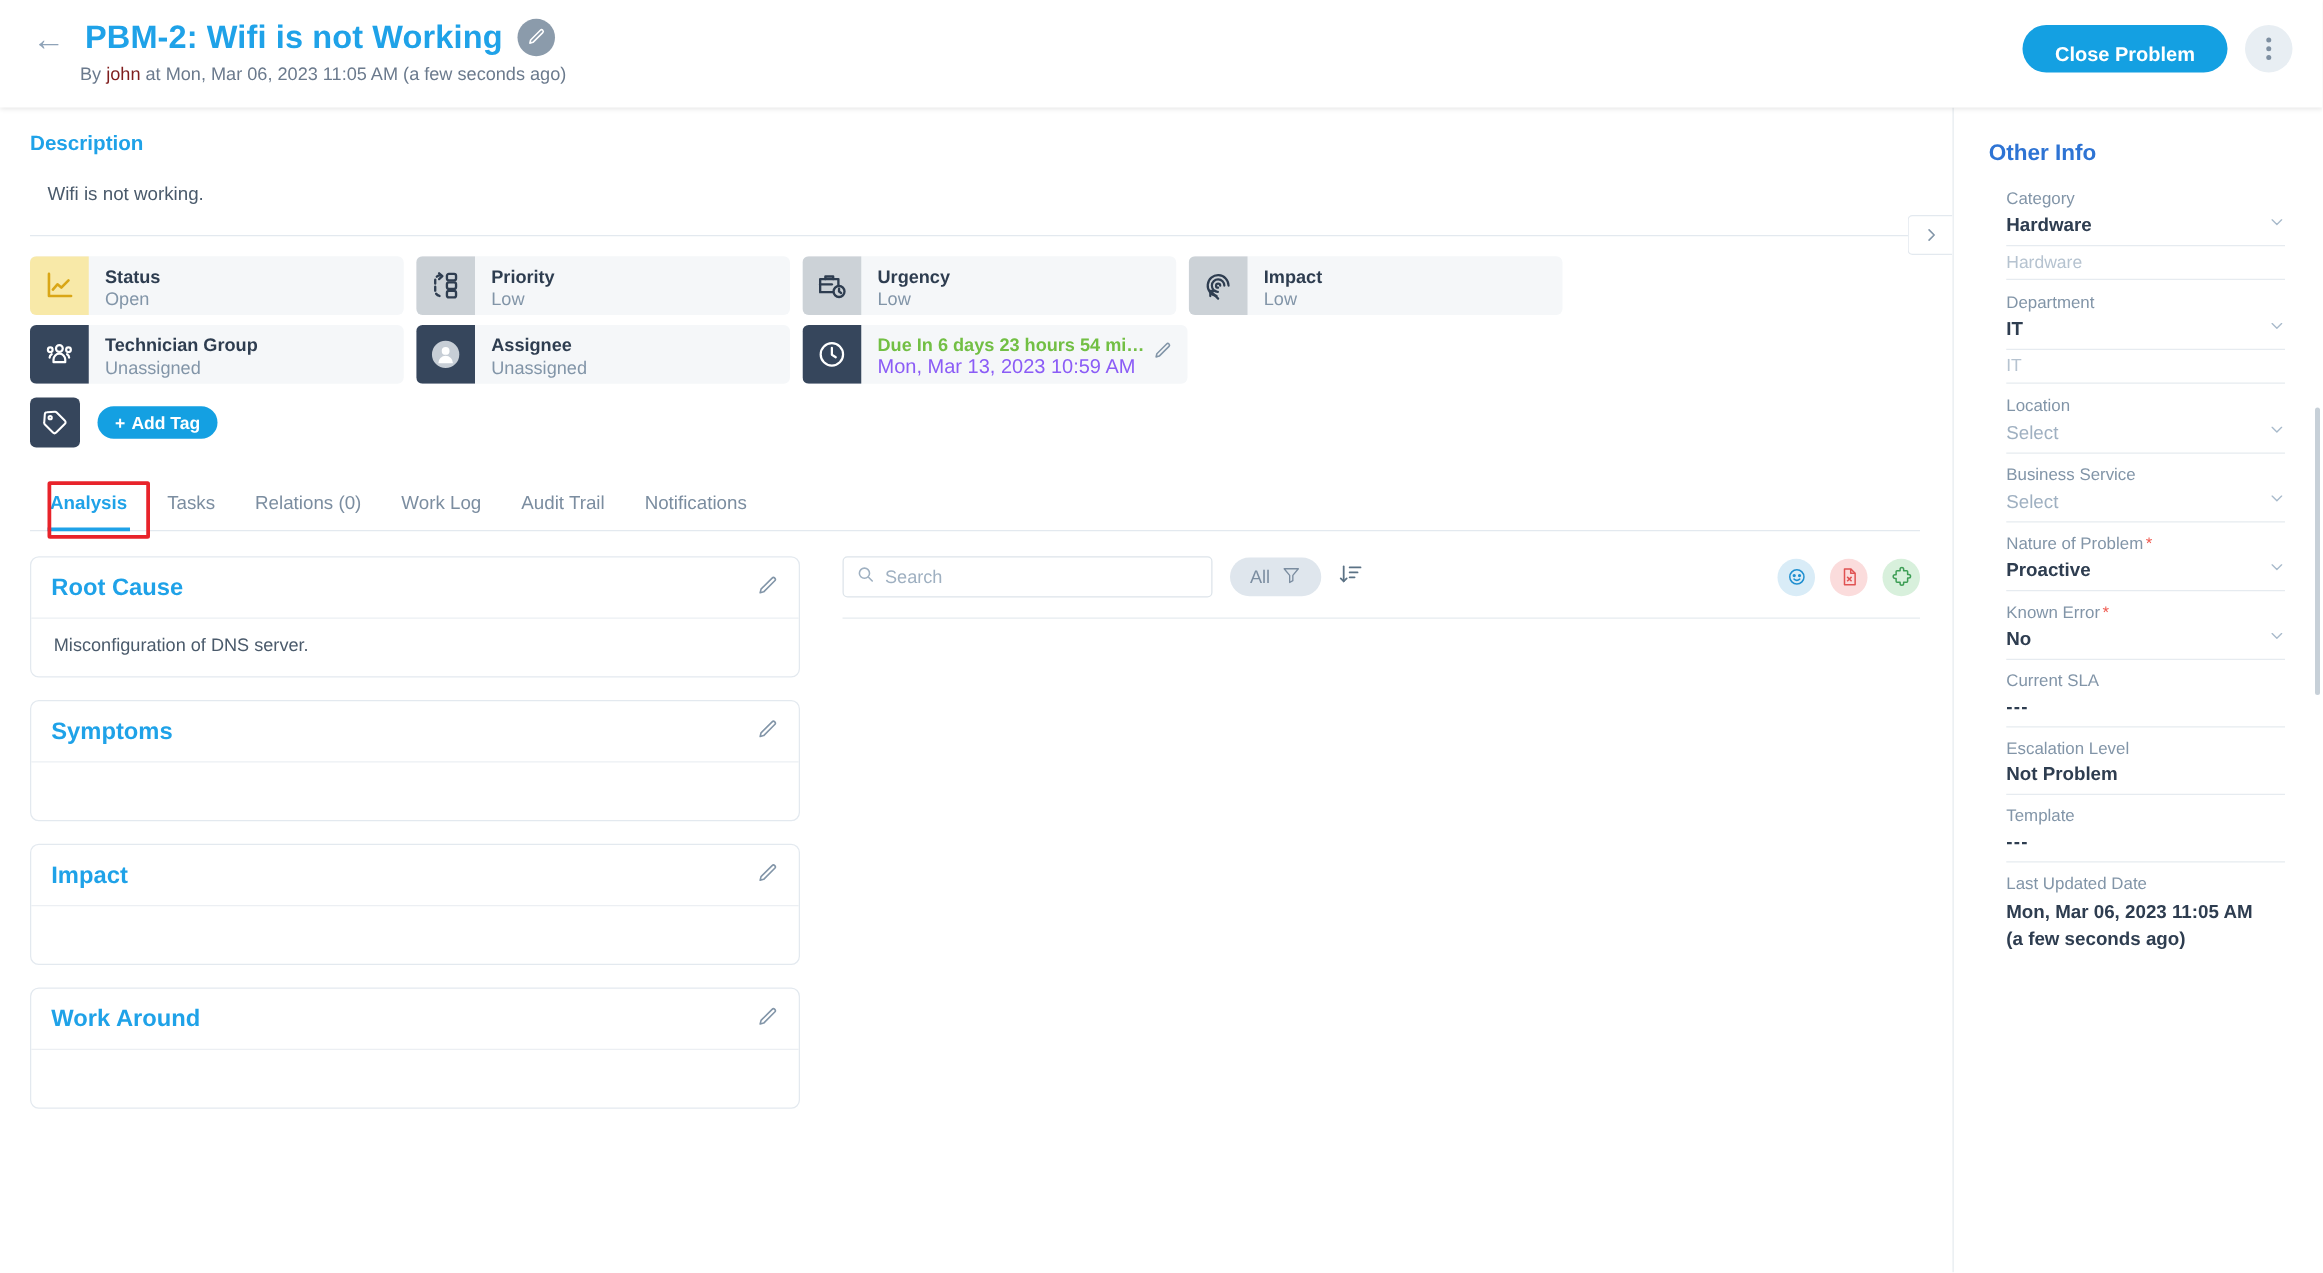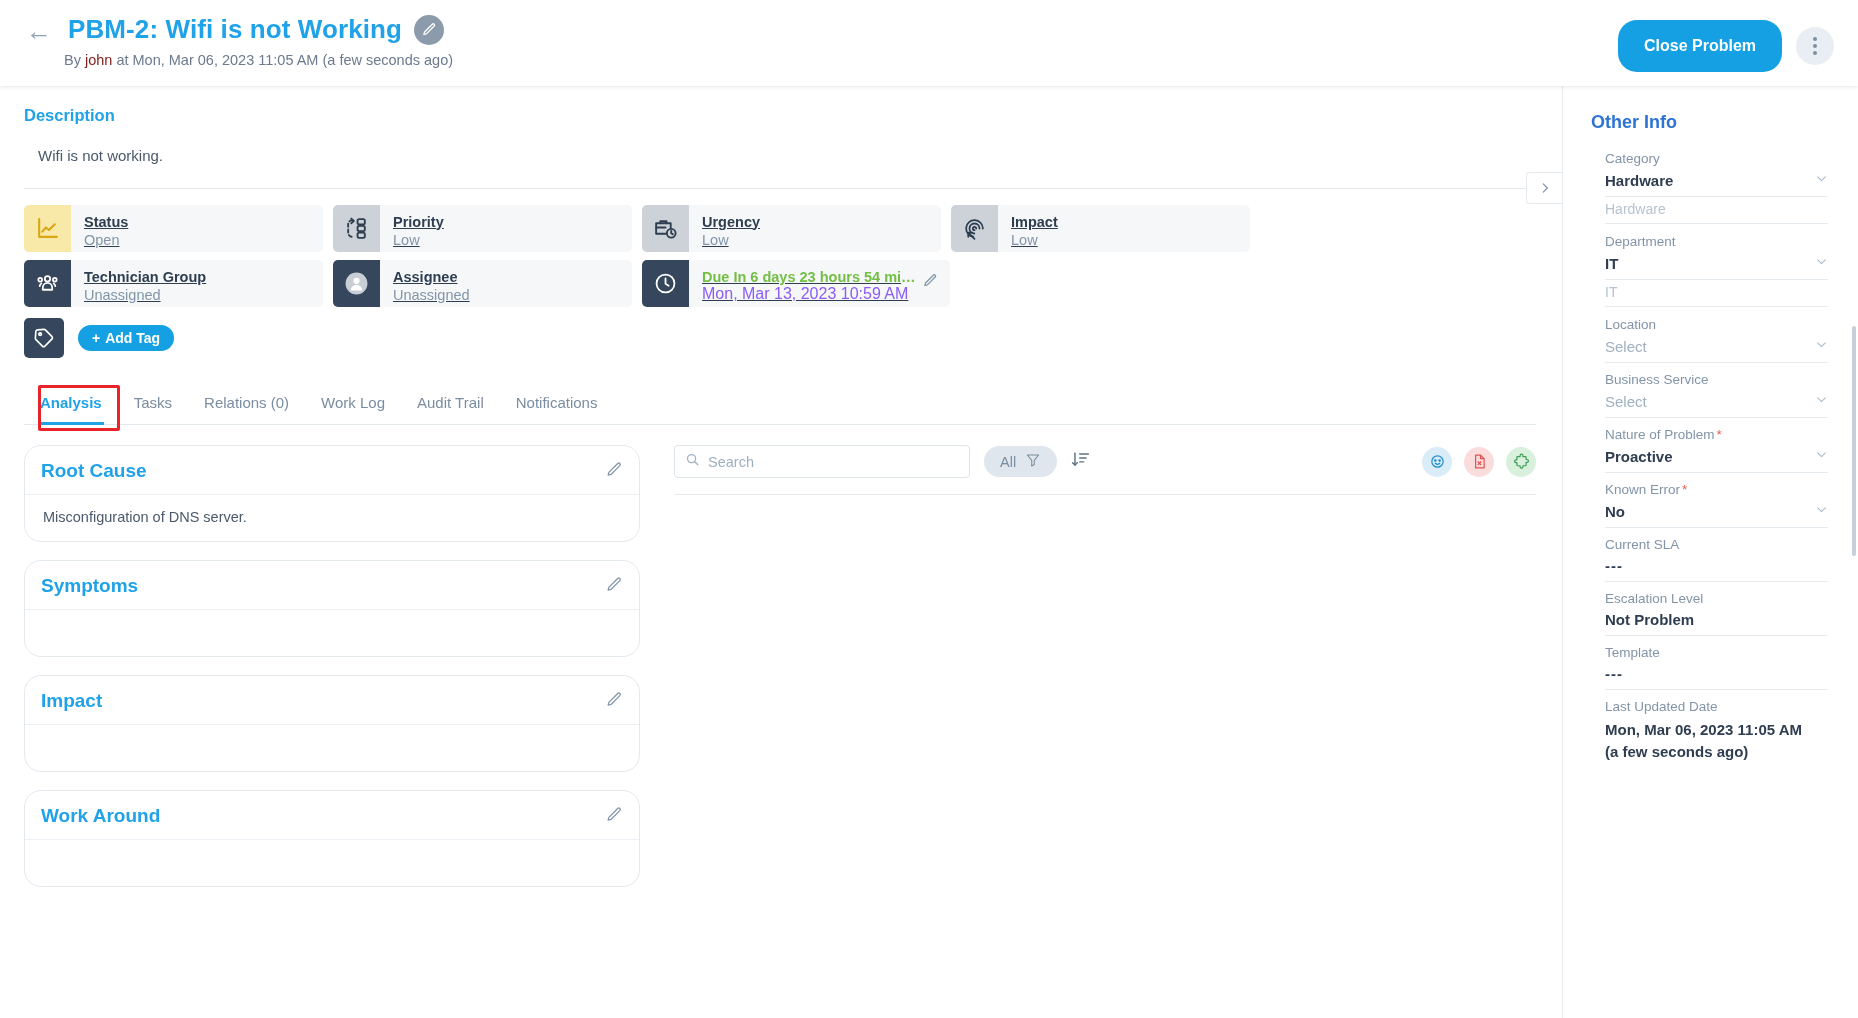--- a/index.html
+++ b/index.html
@@ -39,21 +39,21 @@
   .byline {
     margin-top: 7px; margin-left: 38px;
     font-size: 14.5px; color: #6b7a8d;
   }
   .byline a { color: #7f1d1d; text-decoration: none; cursor: pointer; }
   .hdr-right {
     margin-left: auto; display: flex; align-items: center; gap: 14px; margin-top: 6px;
   }
   .close-btn {
     background: #14a0e2; color: #fff; border: none; border-radius: 19px;
-    height: 52px; padding: 16px 26px; font-size: 16px; font-weight: 600;
+    height: 38px; padding: 16px 26px; font-size: 16px; font-weight: 600;
     cursor: pointer; font-family: inherit;
   }
   .kebab {
     width: 38px; height: 38px; border-radius: 50%; background: #e8eef3;
     display: flex; flex-direction: column; align-items: center; justify-content: center;
     gap: 3px; cursor: pointer;
   }
   .kebab i { width: 4px; height: 4px; border-radius: 50%; background: #7e8fa1; display: block; }
 
   
@@ -72,21 +72,21 @@
   .cards { margin-top: 16px; display: flex; flex-direction: column; gap: 8px; }
   .card-row { display: flex; gap: 10px; }
   .info-card {
     display: flex; align-items: stretch; border-radius: 5px; overflow: hidden;
     background: #f5f7f9; width: 299px; height: 47px;
   }
   .ic-icon {
     width: 47px; flex: 0 0 47px; display: flex; align-items: center; justify-content: center;
   }
   .ic-icon svg { width: 25px; height: 25px; }
-  .ic-body { padding: 5px 0 0 13px; display: flex; flex-direction: column; justify-content: center; text-decoration: underline; }
+  .ic-body { padding: 5px 0 0 13px; display: flex; flex-direction: column; justify-content: center; }
   .ic-label { font-size: 14.5px; font-weight: 700; color: #2e3d50; line-height: 1.25; }
   .ic-value { font-size: 14.5px; color: #8295a8; line-height: 1.3; }
 
   .bg-yellow { background: #f8e9a8; }
   .bg-grey  { background: #ccd2d7; }
   .bg-navy  { background: #36465c; }
 
   .due-card { width: 308px; position: relative; }
   .due-title { font-size: 14.5px; font-weight: 700; color: #72bf44; white-space: nowrap;
                overflow: hidden; text-overflow: ellipsis; max-width: 218px; }
@@ -121,21 +121,21 @@
   }
   .tab-highlight {
     position: absolute; left: 14px; top: 1px; width: 82px; height: 46px;
     border: 3px solid #e8232a; border-radius: 2px; pointer-events: none;
   }
 
   
   .analysis { display: flex; gap: 0; margin-top: 20px; }
   .left-col { width: 616px; flex: 0 0 616px; display: flex; flex-direction: column; gap: 18px; }
   .panel {
-    border: 1px solid #e3e9ef; border-radius: 17px; background: #fff;
+    border: 1px solid #e3e9ef; border-radius: 7px; background: #fff;
   }
   .panel-head {
     display: flex; align-items: center; padding: 14px 16px 12px 16px;
     border-bottom: 1px solid #eceff3;
   }
   .panel-title { font-size: 19px; font-weight: 600; color: #1fa2e8; }
   .panel-edit { margin-left: auto; cursor: pointer; }
   .panel-edit svg { width: 17px; height: 17px; }
   .panel-body { padding: 14px 16px 16px 18px; font-size: 14.5px; color: #4a5a6b; min-height: 44px; }
   .panel-body.empty { min-height: 46px; }

